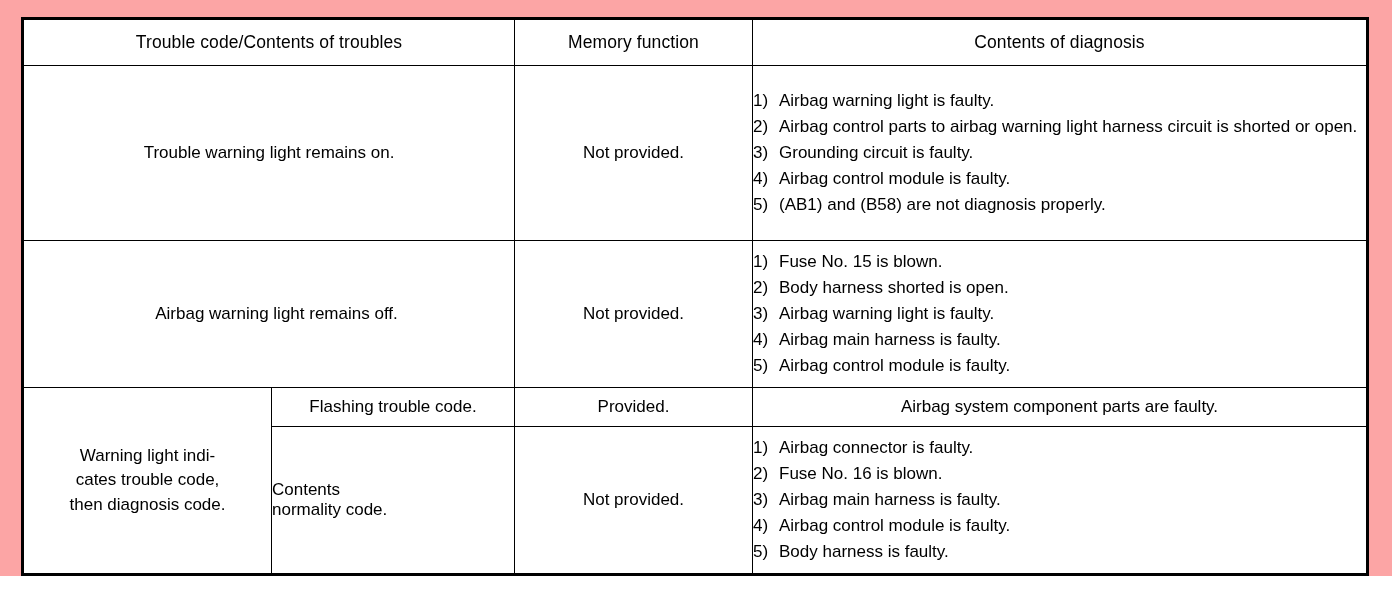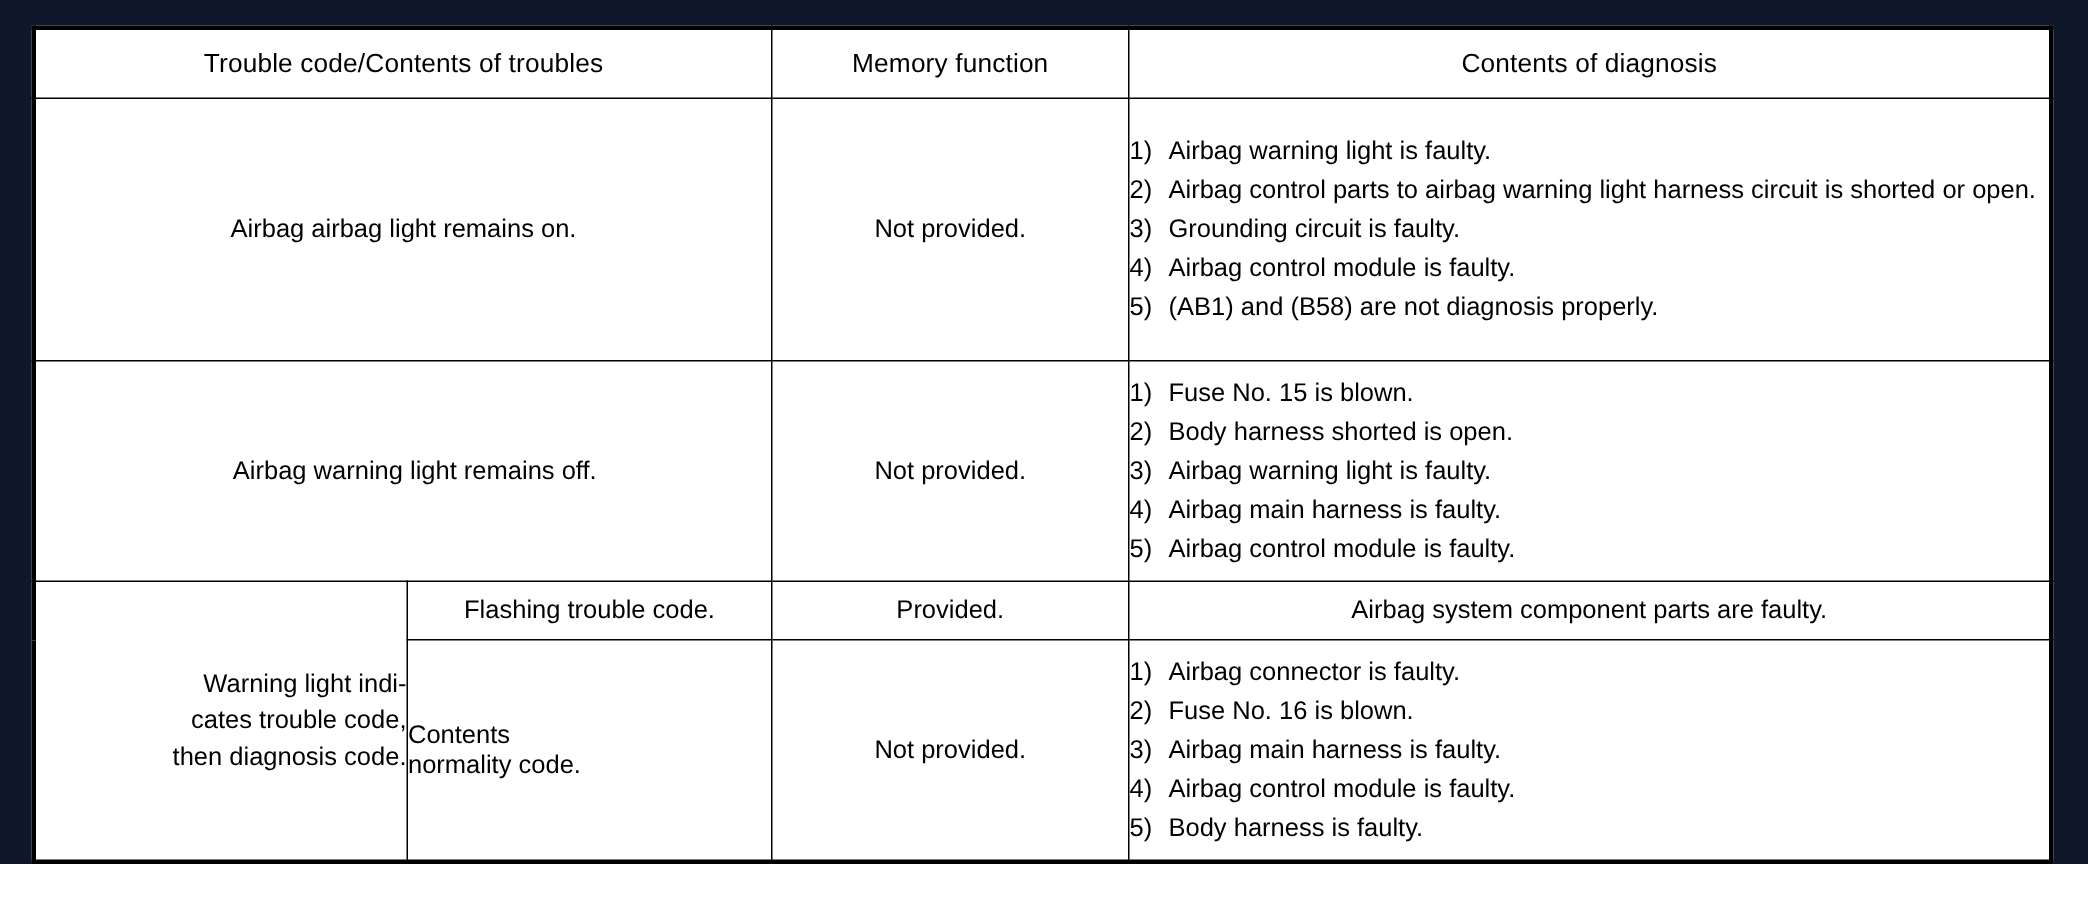--- a/index.html
+++ b/index.html
@@ -13,21 +13,21 @@
     height: 600px;
     font-family: "Liberation Sans", sans-serif;
     color: #000000;
     overflow: hidden;
   }
 
   .page {
     position: relative;
     width: 1392px;
     height: 576px;
-    background: #0f172a;
+    background: #fca5a5;
   }
 
   
   .diag-table {
     position: absolute;
     left: 21px;
     top: 17px;
     width: 1345px;
     border-collapse: collapse;
     table-layout: fixed;
@@ -64,21 +64,21 @@
     padding: 6px 10px;
     vertical-align: middle;
   }
   .cell-left-top {
     text-align: left;
     font-size: 17px;
     padding: 9px 10px;
     vertical-align: top;
   }
   .cell-wrap-left {
-    text-align: right;
+    text-align: center;
     font-size: 17px;
     padding: 9px 9px;
     vertical-align: top;
     line-height: 1.44;
   }
 
   
   .diag-list {
     list-style: none;
     margin: 0;
@@ -124,21 +124,21 @@
       <tr>
         <th class="hdr-cell" colspan="2">Trouble code/Contents of troubles</th>
         <th class="hdr-cell">Memory function</th>
         <th class="hdr-cell">Contents of diagnosis</th>
       </tr>
     </thead>
 
     <tbody>
 
       <tr>
-        <td class="cell-center" colspan="2" style="height:174px;">Airbag airbag light remains on.</td>
+        <td class="cell-center" colspan="2" style="height:174px;">Trouble warning light remains on.</td>
         <td class="cell-center">Not provided.</td>
         <td class="pad-list">
           <ul class="diag-list">
             <li>
               <span class="num">1)</span>
               <span class="txt">Airbag warning light is faulty.</span>
             </li>
             <li>
               <span class="num">2)</span>
               <span class="txt">Airbag control parts to airbag warning light harness circuit is shorted or open.</span>

